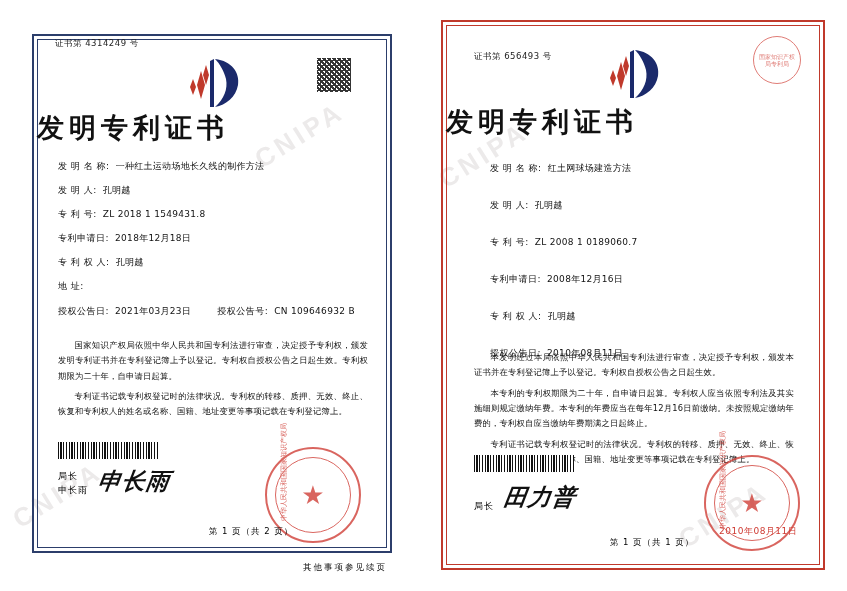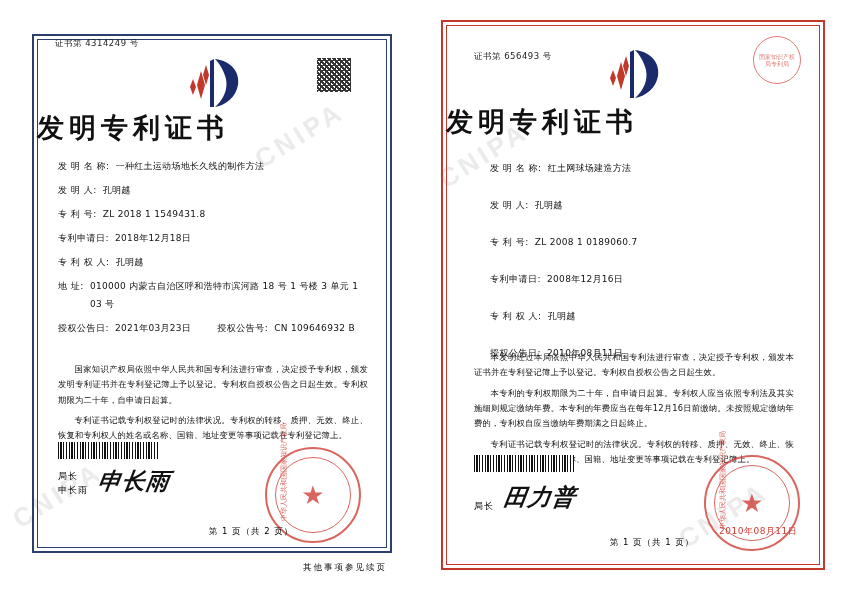--- a/index.html
+++ b/index.html
@@ -290,31 +290,30 @@
       <div class="field-row">
         <div class="field-label">专利申请日:</div>
         <div class="field-value">2018年12月18日</div>
       </div>
       <div class="field-row">
         <div class="field-label">专 利 权 人:</div>
         <div class="field-value">孔明越</div>
       </div>
       <div class="field-row">
         <div class="field-label">地      址:</div>
-        <div class="field-value">010000 内蒙古自治区呼和浩特市滨河路 18 号 1 号楼 3 单元 1 03 号</div>
       </div>
       <div class="field-row two">
         <div class="field-label">授权公告日:</div>
         <div class="field-value">2021年03月23日</div>
         <div class="field-label second">授权公告号:</div>
         <div class="field-value">CN 109646932 B</div>
       </div>
     </div>
 
-    <div class="content body-text" style="left:58px; top:338px; width:310px;margin-top:24px;">
+    <div class="content body-text" style="left:58px; top:338px; width:310px;">
       <p>国家知识产权局依照中华人民共和国专利法进行审查，决定授予专利权，颁发发明专利证书并在专利登记簿上予以登记。专利权自授权公告之日起生效。专利权期限为二十年，自申请日起算。</p>
       <p>专利证书记载专利权登记时的法律状况。专利权的转移、质押、无效、终止、恢复和专利权人的姓名或名称、国籍、地址变更等事项记载在专利登记簿上。</p>
     </div>
 
     <div class="content barcode" style="left:58px; top:442px;"></div>
 
     <div class="content sign-row" style="left:58px; top:466px;">
       <div class="sign-label">
         <div>局长</div>
         <div>申长雨</div>

